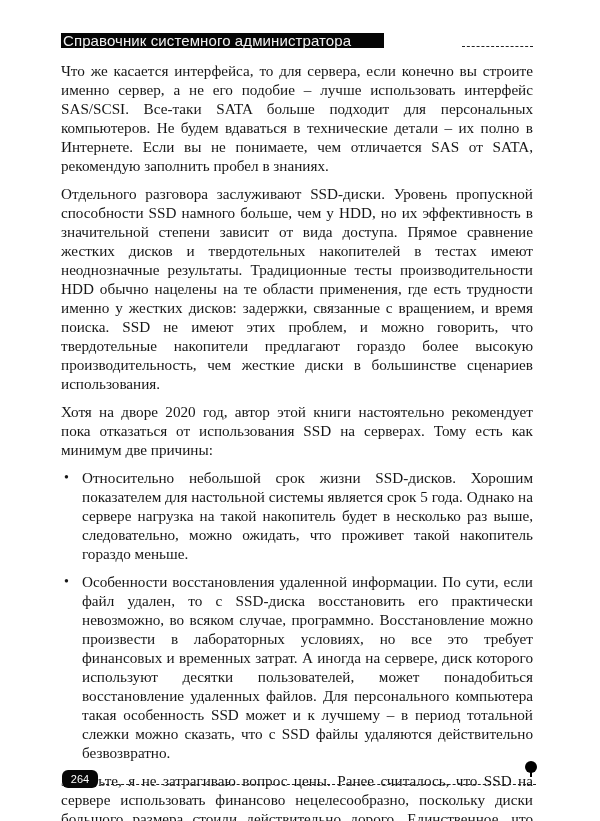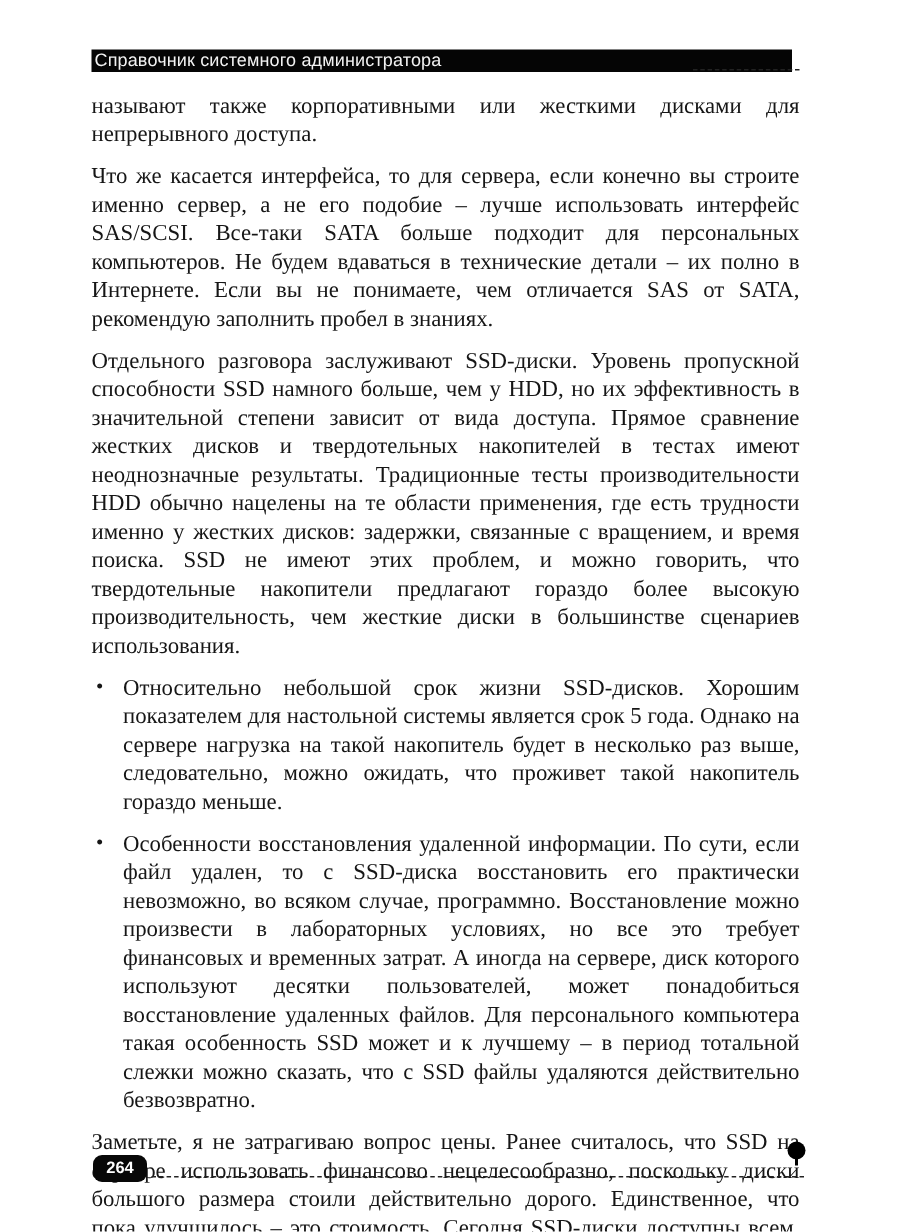--- a/index.html
+++ b/index.html
@@ -6,24 +6,24 @@
   body {
     width: 600px; height: 821px; background: #ffffff;
     position: relative; overflow: hidden;
     font-family: "Liberation Serif", "DejaVu Serif", serif;
     color: #161616;
   }
   .running-head {
     position: absolute; left: 61px; top: 33px; width: 472px; height: 16px;
   }
   .running-head .bar {
-    position: absolute; left: 0; top: 0; width: 467px; height: 15px;
+    position: absolute; left: 0; top: 0; width: 323px; height: 15px;
     background: #050505; color: #f2f2f2;
     font-family: "Liberation Sans", "DejaVu Sans", sans-serif;
-    font-size: 12px; line-height: 15px; padding-left: 2px;
+    font-size: 15px; line-height: 15px; padding-left: 2px;
     box-sizing: border-box; letter-spacing: 0.1px; white-space: nowrap;
   }
   .running-head .dashes {
     position: absolute; left: 401px; right: 0; top: 13px; height: 0;
     border-top: 1.3px dashed #222;
   }
   .body-text {
     position: absolute; left: 61px; top: 61px; width: 472px;
     font-size: 15.2px; line-height: 19px; text-align: justify;
     hyphens: manual;
@@ -34,21 +34,21 @@
   .body-text li .bullet {
     position: absolute; left: 3px; top: 0; font-size: 14px;
   }
   .folio {
     position: absolute; left: 62px; top: 770px; width: 474px; height: 19px;
   }
   .folio .badge {
     position: absolute; left: 0; top: 0; width: 36px; height: 18px;
     background: #080808; color: #fff; border-radius: 6px;
     font-family: "Liberation Sans", "DejaVu Sans", sans-serif;
-    font-size: 11px; font-weight: bold; text-align: center; line-height: 18px;
+    font-size: 11px; font-weight: normal; text-align: center; line-height: 18px;
   }
   .folio .dashes {
     position: absolute; left: 39px; right: 0; top: 14px; height: 0;
     border-top: 1.3px dashed #222;
   }
   .folio .dot {
     position: absolute; right: -1px; top: -9px; width: 12px; height: 12px;
     background: #000; border-radius: 50%;
   }
   .folio .dot-tail {
@@ -57,23 +57,23 @@
 </style>
 </head>
 <body>
 
 <div class="running-head">
   <div class="bar">Справочник системного администратора</div>
   <div class="dashes"></div>
 </div>
 
 <div class="body-text">
-  <p>называют также корпоративными или жесткими дисками для непрерывно­го доступа.</p>
   <p>Что же касается интерфейса, то для сервера, если конечно вы строите имен­но сервер, а не его подобие – лучше использовать интерфейс SAS/SCSI. Все-таки SATA больше подходит для персональных компьютеров. Не бу­дем вдаваться в технические детали – их полно в Интернете. Если вы не понимаете, чем отличается SAS от SATA, рекомендую заполнить пробел в знаниях.</p>
   <p>Отдельного разговора заслуживают SSD-диски. Уровень пропускной спо­собности SSD намного больше, чем у HDD, но их эффективность в значи­тельной степени зависит от вида доступа. Прямое сравнение жестких дисков и твердотельных накопителей в тестах имеют неоднозначные результаты. Традиционные тесты производительности HDD обычно нацелены на те об­ласти применения, где есть трудности именно у жестких дисков: задерж­ки, связанные с вращением, и время поиска. SSD не имеют этих проблем, и можно говорить, что твердотельные накопители предлагают гораздо более высокую производительность, чем жесткие диски в большинстве сценариев использования.</p>
+  <p>Хотя на дворе 2020 год, автор этой книги настоятельно рекомендует пока отказаться от использования SSD на серверах. Тому есть как минимум две причины:</p>
   <ul>
     <li>
       <span class="bullet">•</span>
       <span>Относительно небольшой срок жизни SSD-дисков. Хорошим показате­лем для настольной системы является срок 5 года. Однако на сервере на­грузка на такой накопитель будет в несколько раз выше, следовательно, можно ожидать, что проживет такой накопитель гораздо меньше.</span>
     </li>
     <li>
       <span class="bullet">•</span>
       <span>Особенности восстановления удаленной информации. По сути, если файл удален, то с SSD-диска восстановить его практически невозмож­но, во всяком случае, программно. Восстановление можно произвести в лабораторных условиях, но все это требует финансовых и временных затрат. А иногда на сервере, диск которого используют десятки пользо­вателей, может понадобиться восстановление удаленных файлов. Для персонального компьютера такая особенность SSD может и к лучшему – в период тотальной слежки можно сказать, что с SSD файлы удаляются действительно безвозвратно.</span>
     </li>
   </ul>

